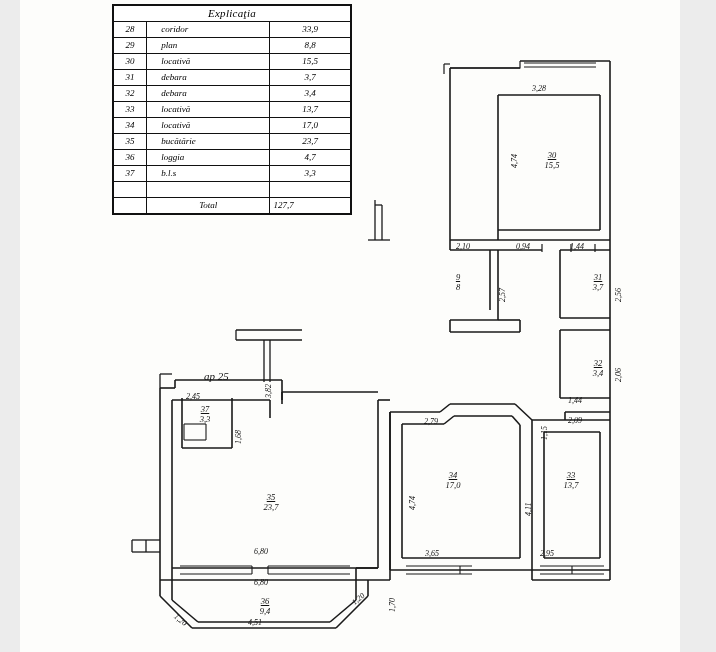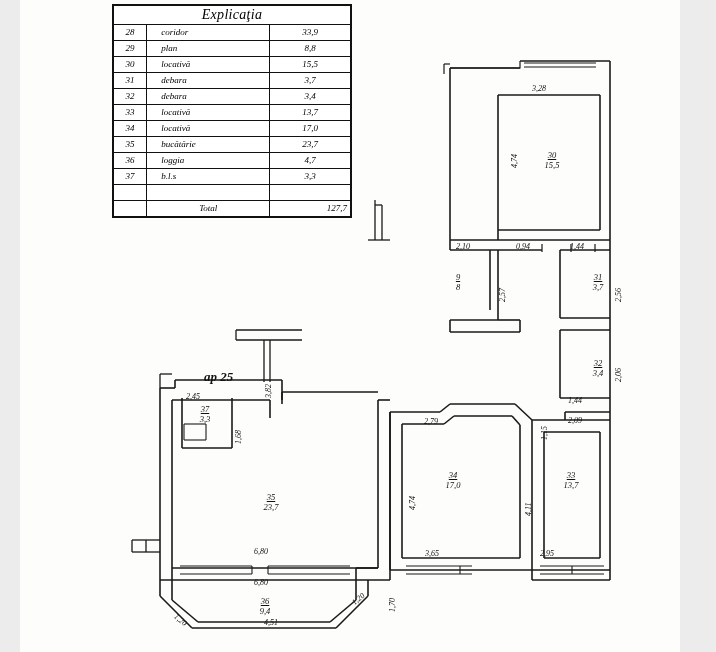--- a/index.html
+++ b/index.html
@@ -54,55 +54,54 @@
     border: 1px solid #111;
     padding: 1px 3px;
     font-weight: normal;
     font-style: italic;
     line-height: 1.15;
     height: 13px;
   }
   .legend-title td {
     text-align: center;
     font-style: italic;
-    font-size: 14px;
+    font-size: 11px;
     border-bottom: 1px solid #111;
     letter-spacing: .3px;
   }
   .legend-head td {
     text-align: center;
     font-style: italic;
     font-size: 9.5px;
   }
   .col-num { width: 14%; text-align: center; }
   .col-dest { width: 52%; text-align: left; padding-left: 14px !important; }
   .col-supr { width: 34%; text-align: center; }
   .legend-total td {
-    text-align: right;
+    text-align: left;
     font-style: italic;
   }
   .legend-total .blank { border-left: 1px solid #111; }
   .spacer-row td { height: 9px; border-left: 1px solid #111; border-right: 1px solid #111; border-top: none; border-bottom: none;}
   
   #plan {
     position: absolute;
     left: 20px;
     top: 0;
     width: 660px;
     height: 652px;
   }
   .lbl {
     position: absolute;
     font-family: "Liberation Serif", serif;
-    font-size: 13px;
+    font-size: 11px;
     font-style: italic;
     color: #111;
     white-space: nowrap;
     line-height: 1.15;
-    font-weight: bold;
   }
   .room-tag {
     position: absolute;
     text-align: center;
     font-family: "Liberation Serif", serif;
     font-size: 8.5px;
     font-style: italic;
     color: #111;
     line-height: 1.2;
     white-space: nowrap;
@@ -389,21 +388,21 @@
     <div class="dim" style="left:436px; top:242px;">2,10</div>
     <div class="dim" style="left:496px; top:242px;">0,94</div>
     <div class="dim" style="left:550px; top:242px;">1,44</div>
     <div class="dim" style="left:548px; top:396px;">1,44</div>
     <div class="dim" style="left:548px; top:416px;">2,09</div>
     <div class="dim" style="left:404px; top:417px;">2,79</div>
     <div class="dim" style="left:405px; top:549px;">3,65</div>
     <div class="dim" style="left:520px; top:549px;">2,95</div>
     <div class="dim" style="left:234px; top:547px;">6,80</div>
     <div class="dim" style="left:234px; top:578px;">6,80</div>
-    <div class="dim" style="left:228px; top:618px;margin-left:16px;">4,51</div>
+    <div class="dim" style="left:228px; top:618px;">4,51</div>
     <div class="dim" style="left:166px; top:392px;">2,45</div>
 
     <div class="dim vert" style="left:490px; top:168px;">4,74</div>
     <div class="dim vert" style="left:478px; top:302px;">2,57</div>
     <div class="dim vert" style="left:594px; top:302px;">2,56</div>
     <div class="dim vert" style="left:594px; top:382px;">2,06</div>
     <div class="dim vert" style="left:388px; top:510px;">4,74</div>
     <div class="dim vert" style="left:504px; top:516px;">4,11</div>
     <div class="dim vert" style="left:520px; top:440px;">1,15</div>
     <div class="dim vert" style="left:244px; top:398px;">3,82</div>

